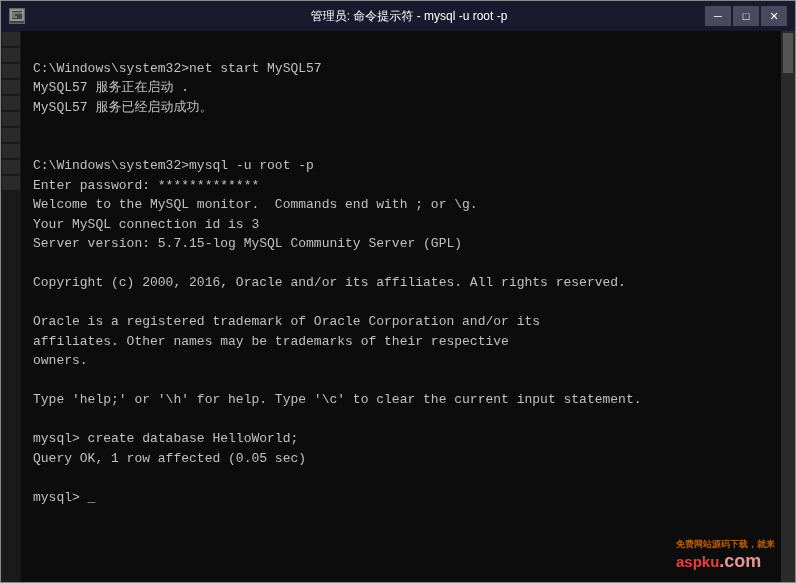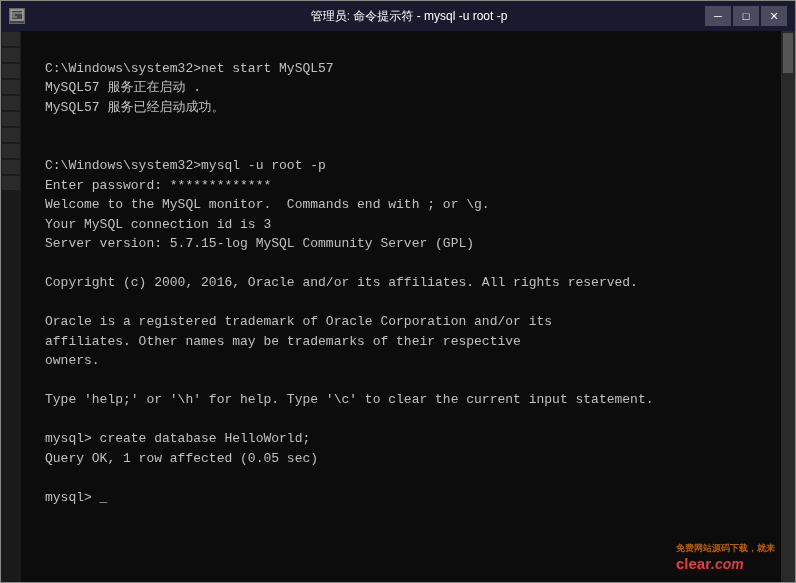--- a/index.html
+++ b/index.html
@@ -75,21 +75,21 @@
       font-size: 11px;
       cursor: pointer;
       display: flex;
       align-items: center;
       justify-content: center;
     }
 
     .terminal-body {
       background: #0c0c0c;
       flex: 1;
-      padding: 8px 22px;
+      padding: 8px 10px;
       overflow: hidden;
       position: relative;
     }
 
     .terminal-content {
       color: #c0c0c0;
       font-family: 'Courier New', 'Lucida Console', monospace;
       font-size: 13px;
       line-height: 1.5;
       white-space: pre-wrap;
@@ -212,17 +212,17 @@
 mysql&gt; _</div>
     </div>
 
     <div class="scrollbar">
       <div class="scrollbar-thumb"></div>
     </div>
 
     <div class="watermark">
       <span style="font-size:9px; color:#cc6600; display:block; text-align:right;">免费网站源码下载，就来</span>
       <span style="color:#cc2200; font-size:15px; font-weight:bold;">
-        <span>clear</span><span style="color:#ef4444; font-size:14px;font-style:italic;">.com</span>
+        <span>aspku</span><span style="color:#fca5a5; font-size:18px;">.com</span>
       </span>
     </div>
   </div>
 </div>
 
 </body></html>

